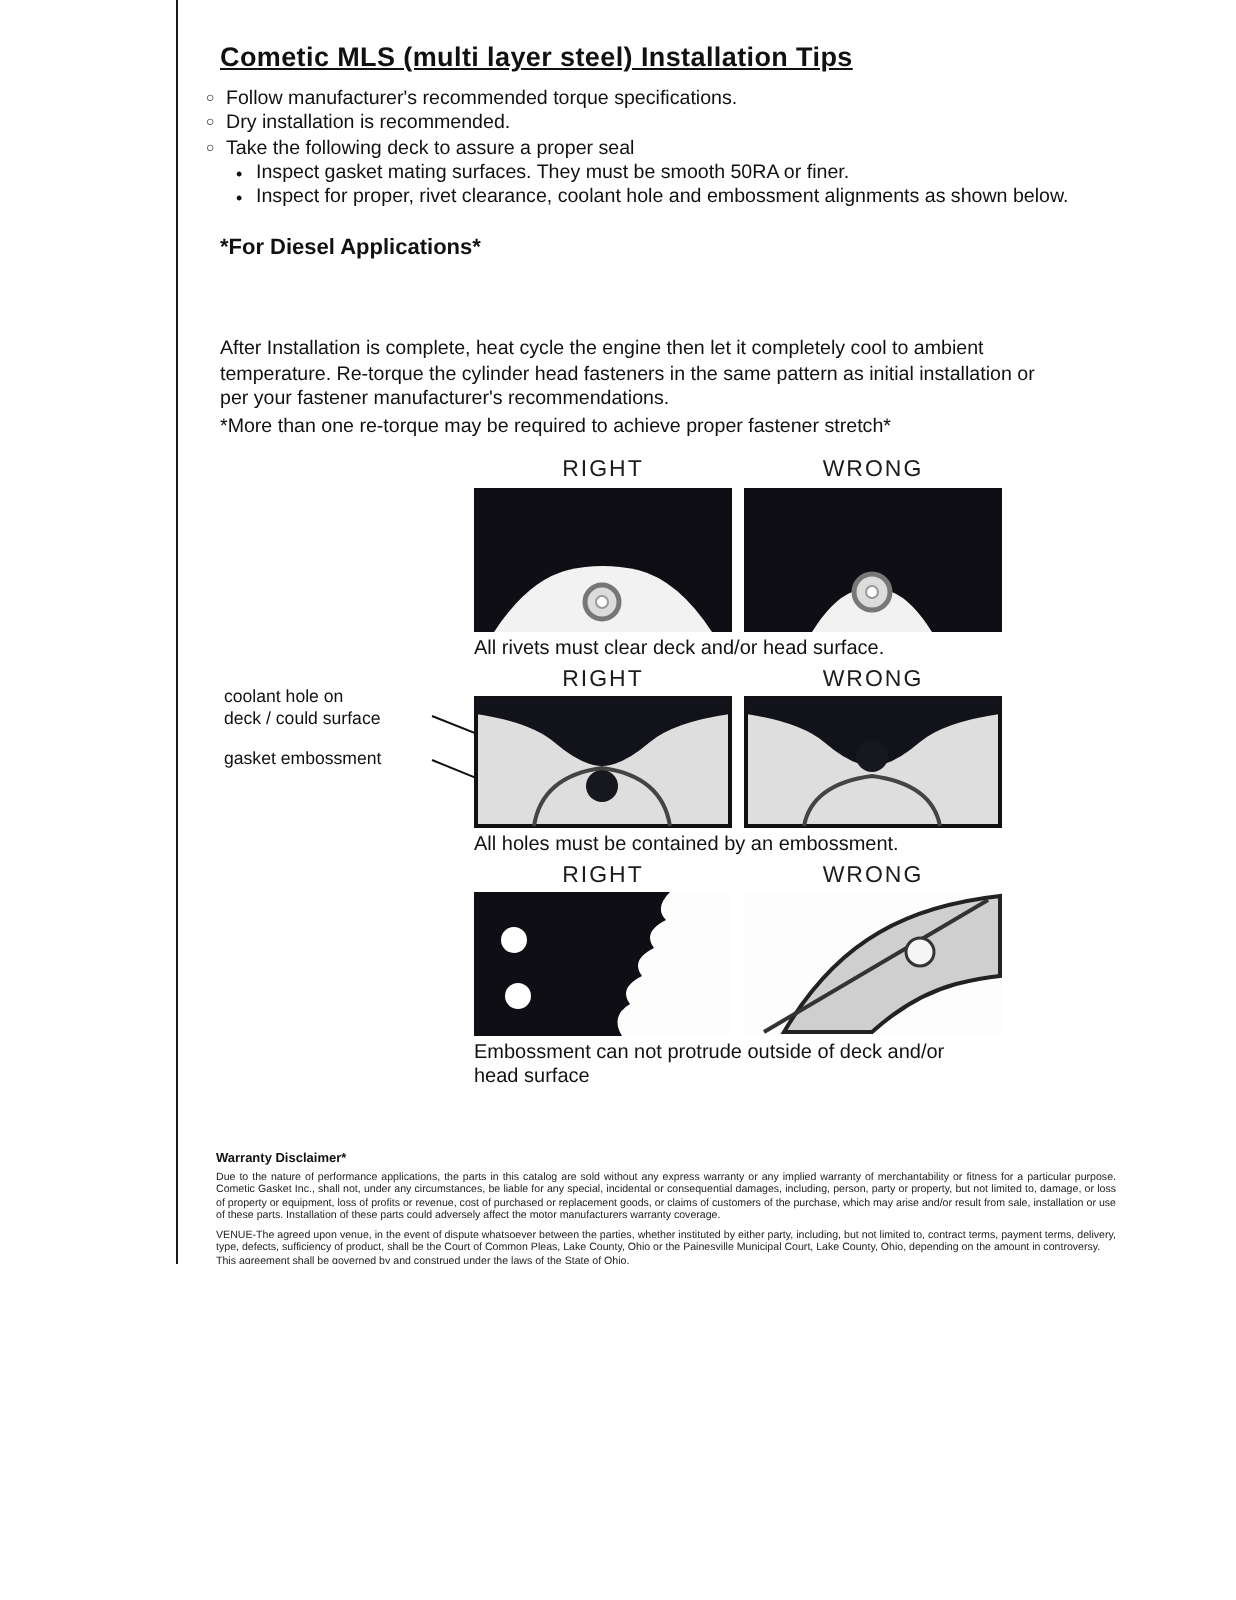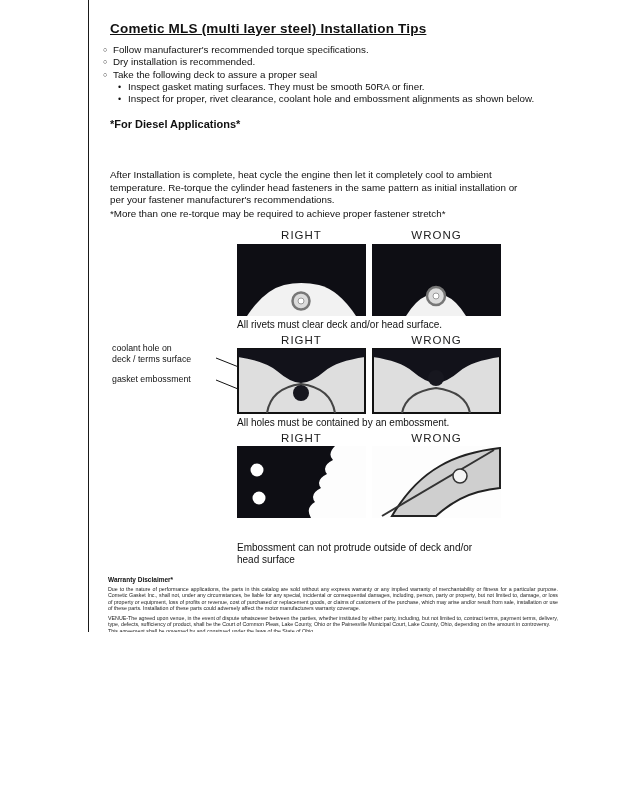--- a/index.html
+++ b/index.html
@@ -87,21 +87,21 @@
     </svg>
   </div>
 
   <div class="dg-caption" style="top:319px;">All rivets must clear deck and/or head surface.</div>
 
   <div class="dg-label" style="left:237px; top:334px;">RIGHT</div>
   <div class="dg-label" style="left:372px; top:334px;">WRONG</div>
 
   <div class="annot" style="left:112px; top:343px;">
     <div>coolant hole on</div>
-    <div>deck / terms surface</div>
+    <div>deck / could surface</div>
   </div>
   <div class="annot" style="left:112px; top:374px;">gasket embossment</div>
 
   <svg class="annot-lines" style="left:150px; top:346px;" width="160" height="64">
     <line x1="66" y1="12" x2="144" y2="43" stroke="#111" stroke-width="1"></line>
     <line x1="66" y1="34" x2="120" y2="56" stroke="#111" stroke-width="1"></line>
   </svg>
 
   <div class="dg-img" style="left:237px; top:348px;">
     <svg width="129" height="66" viewBox="0 0 129 66">
@@ -135,21 +135,21 @@
   </div>
   <div class="dg-img" style="left:372px; top:446px;">
     <svg width="129" height="72" viewBox="0 0 129 72">
       <rect width="129" height="72" fill="#fdfdfd"></rect>
       <path d="M128,2 Q92,6 68,20 Q40,36 20,70 L64,70 Q84,52 106,46 Q118,43 128,42 Z" fill="#cfcfcf" stroke="#222" stroke-width="2"></path>
       <line x1="10" y1="70" x2="122" y2="4" stroke="#333" stroke-width="2"></line>
       <circle cx="88" cy="30" r="7" fill="#f5f5f5" stroke="#333" stroke-width="1.5"></circle>
     </svg>
   </div>
 
-  <div class="dg-caption" style="top:542px; width:240px;">Embossment can not protrude outside of deck and/or head surface</div>
+  <div class="dg-caption" style="top:521px; width:240px;">Embossment can not protrude outside of deck and/or head surface</div>
 
   <div class="disclaimer-heading">Warranty Disclaimer*</div>
 
   <div class="disclaimer">
     <p>Due to the nature of performance applications, the parts in this catalog are sold without any express warranty or any implied warranty of merchantability or fitness for a particular purpose.  Cometic Gasket Inc., shall not, under any circumstances, be liable for any special, incidental or consequential damages, including, person, party or property, but not limited to, damage, or loss of property or equipment, loss of profits or revenue, cost of purchased or replacement goods, or claims of customers of the purchase, which may arise and/or result from sale, installation or use of these parts.  Installation of these parts could adversely affect the motor manufacturers warranty coverage.</p>
     <p class="mb0">VENUE-The agreed upon venue, in the event of dispute whatsoever between the parties, whether instituted by either party, including, but not limited to, contract terms, payment terms, delivery, type, defects, sufficiency of product, shall be the Court of Common Pleas, Lake County, Ohio or the Painesville Municipal Court, Lake County, Ohio, depending on the amount in controversy.</p>
     <p>This agreement shall be governed by and construed under the laws of the State of Ohio.</p>
     <p>All prices and terms are subject to change without notice.</p>
     <p>Terms COD- Secured with a completed dealer/jobber application on File, COD-Company check with a current credit card number on file.  Open accounts may be established by well rated firms.  A credit application is available upon request.  Open accounts are due payable Net 30 days from date of invoice.  No statement will be sent.  If an account becomes 60 or more days past due, it is subject to being placed on credit hold.  No orders will be shipped or new orders accepted until past due balance is paid.  If an account becomes 90 or more days past due, it is subject to being placed for collections.  All costs of collection are the responsibility of the customer, including attorney fees, court costs, and other expenses of litigation.</p>
     <p>Returns- Authorized (RGA) must be obtained in advance on all returns.  A packing slip or invoice number must accompany the merchandise.  No returns after 30 days from invoice date.  All returns are subject to a 25% restocking charge.  All custom designed and custom manufactured gaskets are non-returnable.</p>

